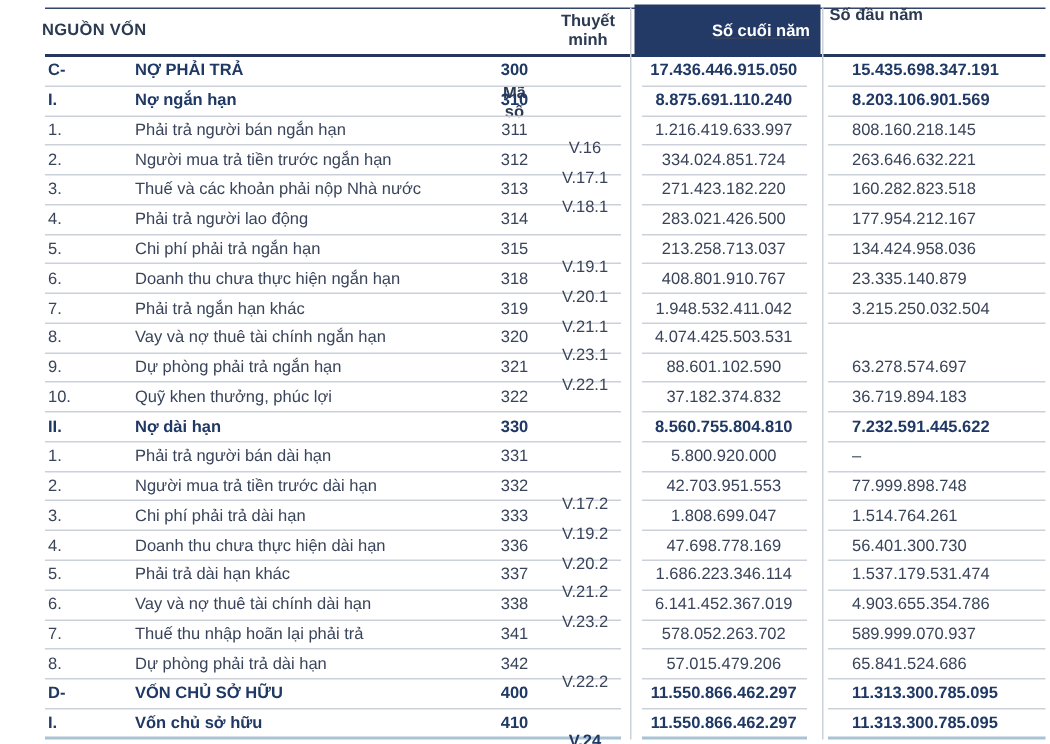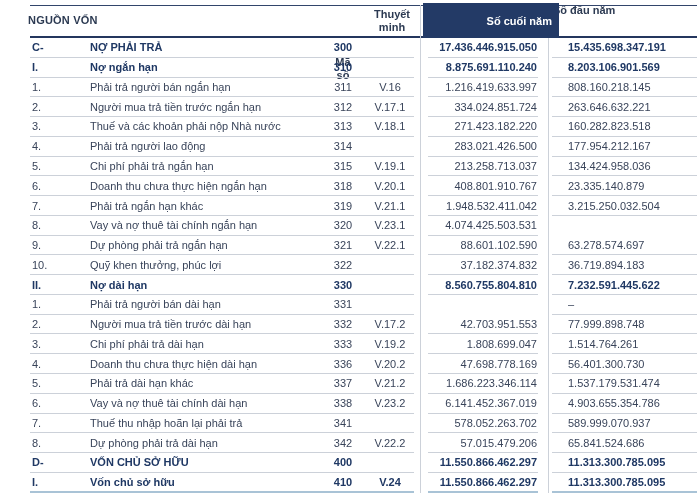--- a/index.html
+++ b/index.html
@@ -9,42 +9,42 @@
   }
   
   #top-rule{position:absolute;left:30px;top:5px;width:667px;height:1px;background:#32456b;}
   #header-rule{position:absolute;left:30px;top:36px;width:667px;height:2px;background:#24365e;}
   .hdr-label{position:absolute;font-size:11px;font-weight:700;color:#2c3a52;}
   #hdr-source{left:28px;top:14px;letter-spacing:.2px;}
   .hdr-two{top:8px;line-height:13px;text-align:center;white-space:pre-line;font-weight:700;color:#2c3a52;font-size:11px;position:absolute;}
   #hdr-code{left:323px;width:40px;margin-top:48px;}
   #hdr-notes{left:364px;width:56px;}
   #end-col-box{
-    position:absolute;left:423px;top:3px;width:136px;height:35px;background:#233a66;z-index:3;
-    display:flex;align-items:center;justify-content:flex-end;padding-right:7px;box-sizing:border-box;
+    position:absolute;left:423px;top:3px;width:124px;height:35px;background:#233a66;z-index:3;
+    display:flex;align-items:center;justify-content:flex-end;padding-right:7px;box-sizing:border-box;text-decoration:underline;
   }
   #end-col-box .t{color:#ffffff;font-size:11px;font-weight:700;}
   #hdr-begin{left:553px;top:4px;width:143px;text-align:left;}
   
   .v-rule{position:absolute;top:5px;height:488px;width:1px;background:#ccd1d9;z-index:1;}
   #v-rule-1{left:420px;}
   #v-rule-2{left:548px;}
   
   #rows{position:absolute;left:0;top:38px;width:700px;}
   .row{position:relative;height:19.78px;font-size:11px;}
   .g{position:absolute;top:0;height:100%;border-bottom:1px solid #ccd1d9;box-sizing:border-box;}
   .g-left{left:30px;width:384px;}
   .g-end{left:428px;width:110px;}
   .g-begin{left:552px;width:145px;}
   .row .cell{position:absolute;top:50%;transform:translateY(-50%);white-space:nowrap;}
   .c-no{left:2px;}
   .c-label{left:20px;padding-left:40px;}
   .c-ma{left:293px;width:40px;text-align:center;}
-  .c-tm{left:332px;width:56px;text-align:center;}
-  .c-end{left:0;width:110px;text-align:right;padding-right:1px;box-sizing:border-box;}
+  .c-tm{left:332px;width:56px;text-align:center;margin-top:12px;}
+  .c-end{left:0;width:110px;text-align:center;padding-right:1px;box-sizing:border-box;}
   .c-begin{left:16px;width:145px;text-align:left;padding-right:1px;box-sizing:border-box;}
   .row.bold{font-weight:700;color:#1f3864;}
   .row:last-child .g{border-bottom:2px solid #a9c3d6;}
 </style>
 </head>
 <body>
 
 <div id="screen">
 
   <div id="top-rule"></div>
@@ -245,20 +245,23 @@
         <span class="cell c-begin">7.232.591.445.622</span>
       </div>
     </div>
       <div class="row">
       <div class="g g-left">
         <span class="cell c-no">1.</span>
         <span class="cell c-label">Phải trả người bán dài hạn</span>
         <span class="cell c-ma">331</span>
         <span class="cell c-tm"></span>
       </div>
+      <div class="g g-end">
+        <span class="cell c-end">5.800.920.000</span>
+      </div>
       <div class="g g-begin">
         <span class="cell c-begin">–</span>
       </div>
     </div>
       <div class="row">
       <div class="g g-left">
         <span class="cell c-no">2.</span>
         <span class="cell c-label">Người mua trả tiền trước dài hạn</span>
         <span class="cell c-ma">332</span>
         <span class="cell c-tm">V.17.2</span>

